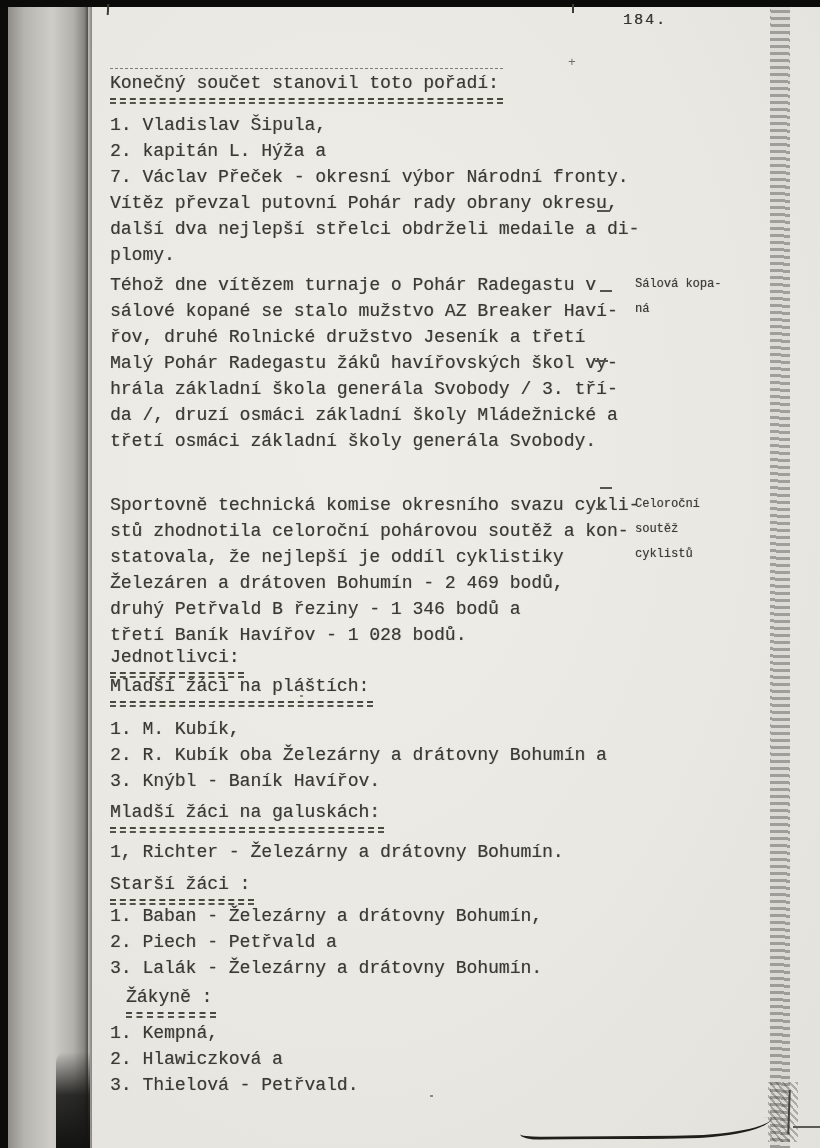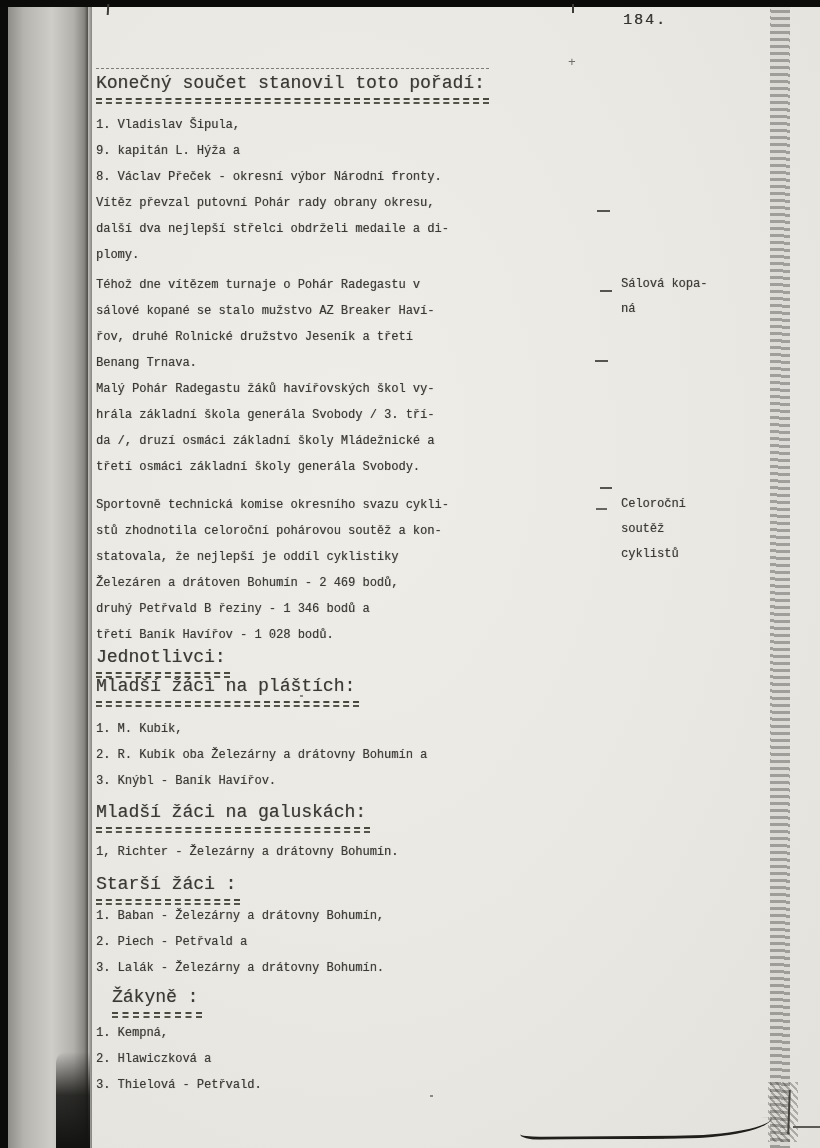--- a/index.html
+++ b/index.html
@@ -30,22 +30,22 @@
   .corner-hatch{position:absolute;left:768px;top:1082px;width:30px;height:60px;opacity:.55;
     background:repeating-linear-gradient(48deg,rgba(30,29,26,0.5) 0 2px,rgba(30,29,26,0) 2px 5px);}
   .bottom-curve{position:absolute;left:520px;top:1118px;width:252px;height:18px;
     border-bottom:3px solid #201f1b;border-radius:0 0 55% 12% / 0 0 30px 8px;
     transform:rotate(-0.4deg);}
   .corner-vline{position:absolute;left:788px;top:1090px;width:2px;height:44px;background:#45443f;transform:rotate(2deg);}
   .corner-hline{position:absolute;left:793px;top:1126px;width:27px;height:2px;background:#5b5a55;}
   
   .page-number{position:absolute;left:623px;top:12px;font-size:15px;letter-spacing:2px;color:#34332e;
     text-shadow:0.4px 0.4px 0.6px rgba(40,39,35,0.55);}
-  .block{position:absolute;left:96px;width:668px;color:#3a3934;}
-  .tline{font-size:12px;line-height:26px;white-space:pre;
+  .block{position:absolute;left:110px;width:668px;color:#3a3934;}
+  .tline{font-size:18px;line-height:26px;white-space:pre;
     text-shadow:0.4px 0.4px 0.7px rgba(45,44,40,0.45);}
   .hline{display:inline-block;position:relative;font-size:18px;line-height:22px;
     padding:2px 4px 4px 0;border-bottom:2px dashed #49483f;
     text-shadow:0.4px 0.4px 0.7px rgba(45,44,40,0.45);}
   .hline::after{content:"";position:absolute;left:0;right:0;bottom:-6px;border-bottom:2px dashed #55544a;}
   .main-heading .hline{border-top:1px dashed #7e7d76;padding-top:3px;}
   .margin-note{position:absolute;left:525px;top:0;width:145px;}
   .mline{font-size:12px;line-height:25px;white-space:pre;
     text-shadow:0.4px 0.4px 0.7px rgba(45,44,40,0.45);}
   
@@ -91,31 +91,30 @@
   <div class="bottom-curve"></div>
   <div class="corner-vline"></div>
   <div class="corner-hline"></div>
 
   <div class="page-number">184.</div>
 
   <div id="blocks">
       <div class="block main-heading" id="blk-main-heading"><span class="hline">Konečný součet stanovil toto pořadí:</span></div>
       <div class="block lines" id="blk-strelba-poradi">
         <div class="tline">1. Vladislav Šipula,</div>
-        <div class="tline">9. kapitán L. Hýža a</div>
-        <div class="tline">8. Václav Přeček - okresní výbor Národní fronty.</div>
+        <div class="tline">2. kapitán L. Hýža a</div>
+        <div class="tline">7. Václav Přeček - okresní výbor Národní fronty.</div>
         <div class="tline">Vítěz převzal putovní Pohár rady obrany okresu,</div>
         <div class="tline">další dva nejlepší střelci obdrželi medaile a di-</div>
         <div class="tline">plomy.</div>
       </div>
       <div class="block lines" id="blk-salova-kopana">
         <div class="tline">Téhož dne vítězem turnaje o Pohár Radegastu v</div>
         <div class="tline">sálové kopané se stalo mužstvo AZ Breaker Haví-</div>
         <div class="tline">řov, druhé Rolnické družstvo Jeseník a třetí</div>
-        <div class="tline">Benang Trnava.</div>
         <div class="tline">Malý Pohár Radegastu žáků havířovských škol vy-</div>
         <div class="tline">hrála základní škola generála Svobody / 3. tří-</div>
         <div class="tline">da /, druzí osmáci základní školy Mládežnické a</div>
         <div class="tline">třetí osmáci základní školy generála Svobody.</div>
         <div class="margin-note">
           <div class="mline">Sálová kopa-</div>
           <div class="mline">ná</div>
         </div>
       </div>
       <div class="block lines" id="blk-cyklisticka-soutez">

